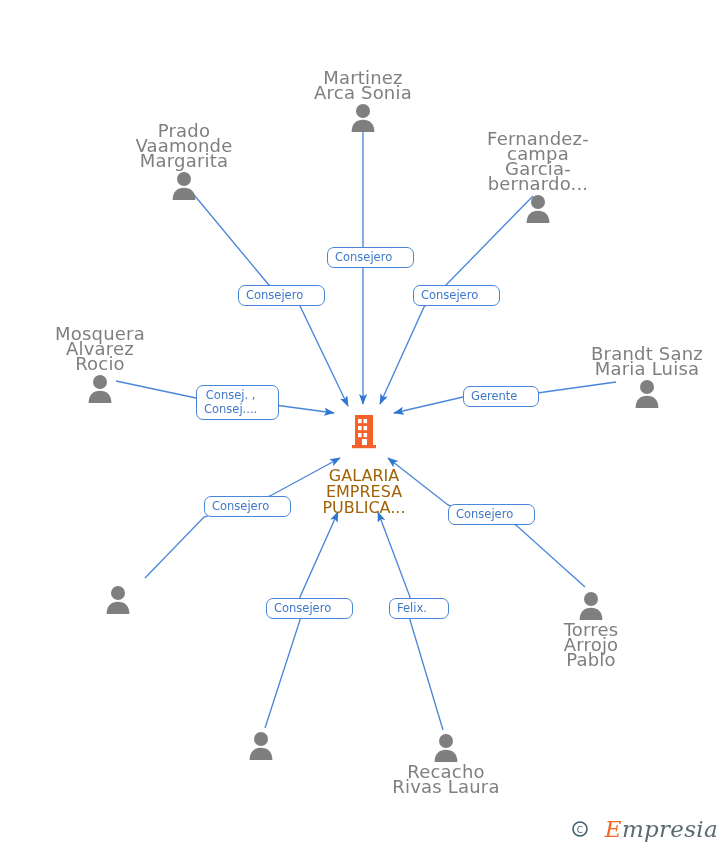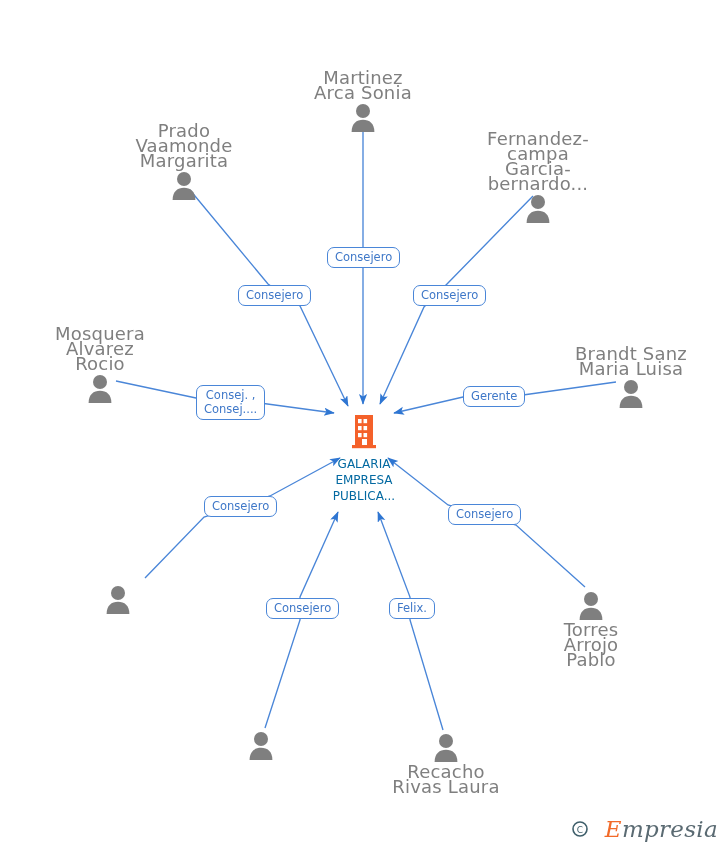--- a/index.html
+++ b/index.html
@@ -26,33 +26,33 @@
   .node.below .node-label{margin-top:2px;}
 
   .edge-label{
     position:absolute;
     background:#ffffff;
     border:1.4px solid #4a86d8;
     border-radius:7px;
     color:#3f78c8;
     font-size:11.5px;
     line-height:14px;
-    padding:2px 7px 3px 7px;
+    padding:2px 21px 3px 7px;
     white-space:pre-line;
     text-align:center;
     box-sizing:border-box;
   }
 
   .center-node{position:absolute;text-align:center;}
   .center-label{
-    color:#0369a1;
-    font-size:12px;
+    color:#a16207;
+    font-size:16px;
     line-height:16px;
     white-space:pre-line;
-    margin-top:2px;
+    margin-top:14px;
   }
 
   .watermark{
     position:absolute;
     right:10px;bottom:8px;
     display:flex;align-items:center;gap:5px;
   }
   .wm-text{
     font-family:"DejaVu Serif", serif;
     font-style:italic;
@@ -116,21 +116,21 @@
       </div>
       <div class="node above" style="width: 130px; left: 35px; top: 326px;">
         <div class="node-label">Mosquera
 Alvarez
 Rocio</div>
         <svg class="person-icon" width="26" height="30" viewBox="0 0 26 30">
           <circle cx="13" cy="9" r="7" fill="#7f7f7f"></circle>
           <path d="M1.6,30 C1.6,21.5 6.6,17.8 13,17.8 C19.4,17.8 24.4,21.5 24.4,30 Z" fill="#7f7f7f"></path>
         </svg>
       </div>
-      <div class="node above" style="width: 130px; left: 566px; top: 346px;">
+      <div class="node above" style="width: 130px; left: 582px; top: 346px;">
         <div class="node-label">Brandt Sanz
 Maria Luisa</div>
         <svg class="person-icon" width="26" height="30" viewBox="0 0 26 30">
           <circle cx="13" cy="9" r="7" fill="#7f7f7f"></circle>
           <path d="M1.6,30 C1.6,21.5 6.6,17.8 13,17.8 C19.4,17.8 24.4,21.5 24.4,30 Z" fill="#7f7f7f"></path>
         </svg>
       </div>
       <div class="node below" style="width: 130px; left: 53px; top: 584px;">
         <svg class="person-icon" width="26" height="30" viewBox="0 0 26 30">
           <circle cx="13" cy="9" r="7" fill="#7f7f7f"></circle>

